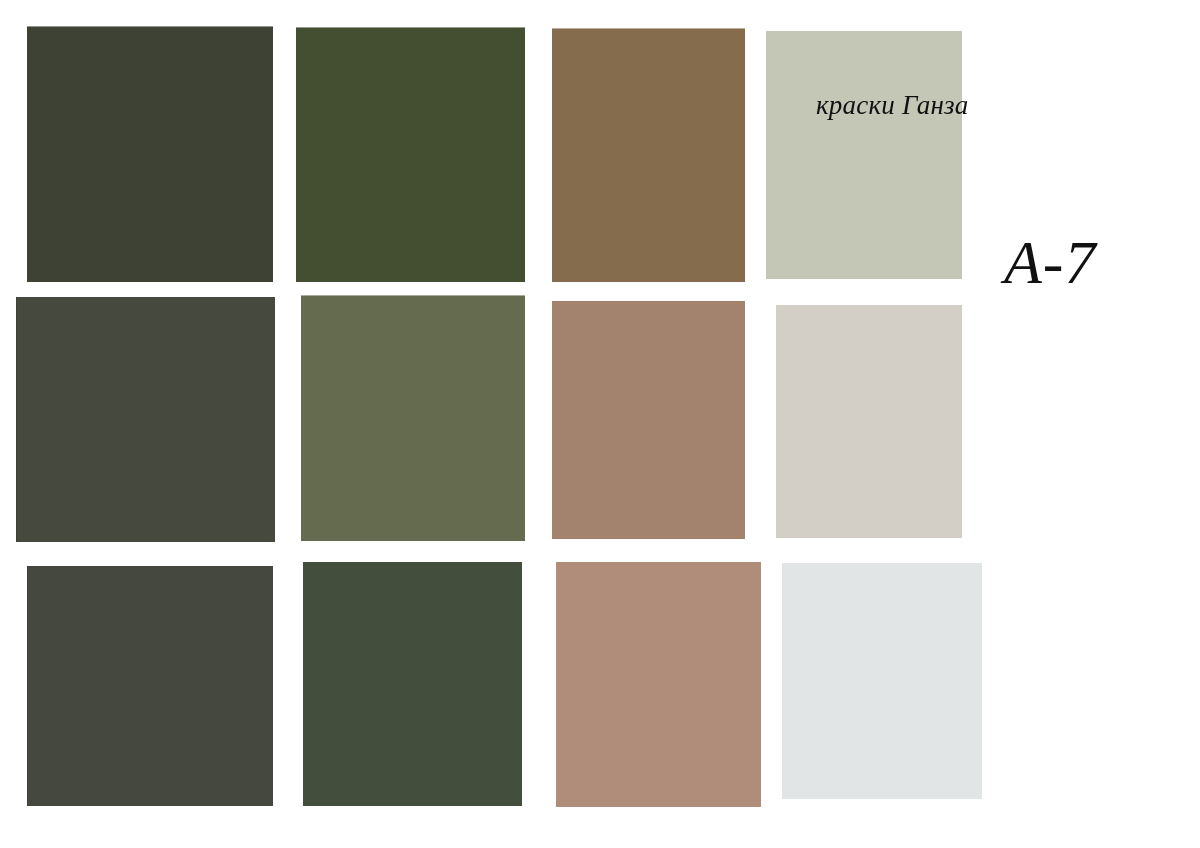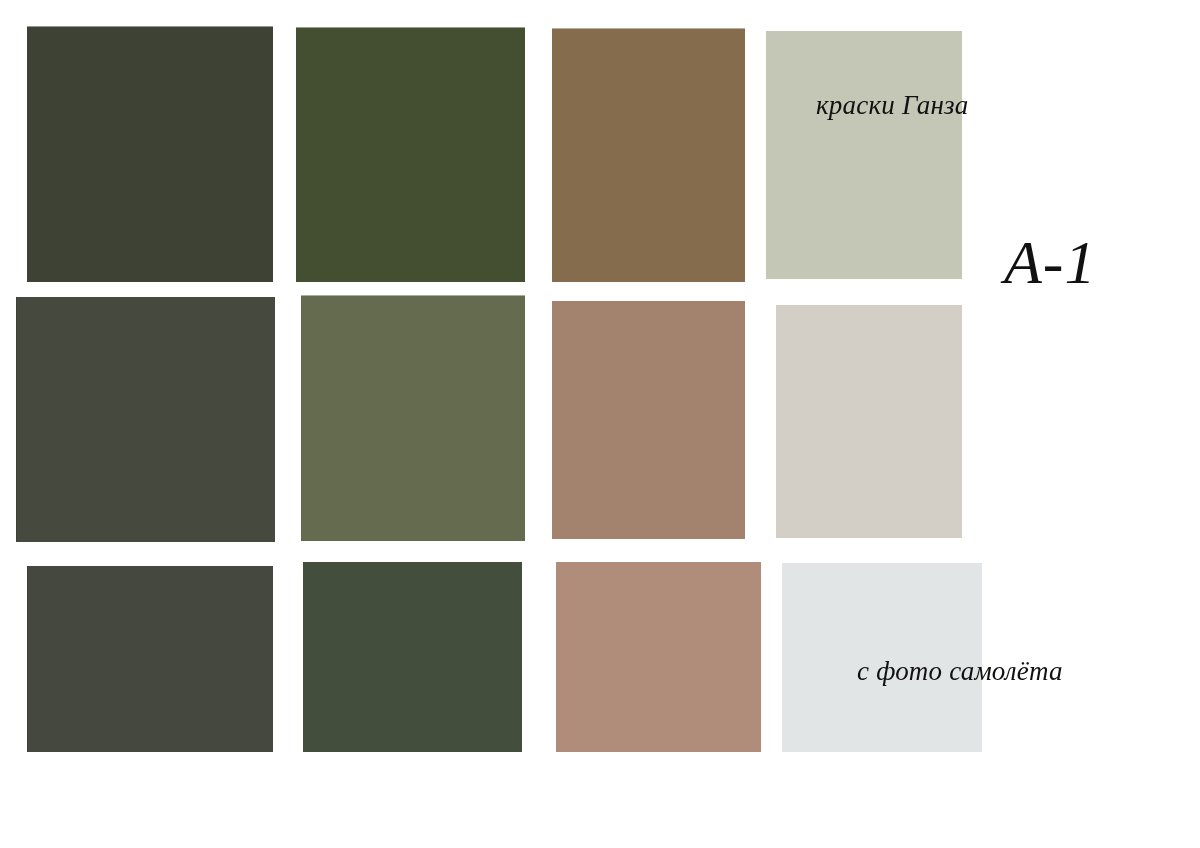--- a/index.html
+++ b/index.html
@@ -4,21 +4,21 @@
 <title>Color swatch chart</title>
 <style>
   html, body {
     margin: 0;
     padding: 0;
     background: #ffffff;
   }
   #canvas {
     position: relative;
     width: 1200px;
-    height: 752px;
+    height: 848px;
     background: #ffffff;
     overflow: hidden;
     font-family: "Liberation Serif", "DejaVu Serif", serif;
     border-radius: 13px;
   }
   .swatch {
     position: absolute;
     box-sizing: border-box;
   }
   
@@ -66,18 +66,17 @@
   <div class="swatch edge-l" style="left: 27px; top: 566px; width: 246px; height: 240px; background-color: rgb(68, 72, 63);"></div>
 
   <div class="swatch" style="left: 303px; top: 562px; width: 219px; height: 244px; background-color: rgb(67, 79, 60);"></div>
 
   <div class="swatch" style="left: 556px; top: 562px; width: 205px; height: 245px; background-color: rgb(176, 141, 122);"></div>
 
   <div class="swatch" style="left: 782px; top: 563px; width: 200px; height: 236px; background-color: rgb(226, 229, 229);"></div>
 
   <div class="label label-row" style="left:816px; top:92px;">краски Ганза</div>
 
-  <div class="label label-code" style="left:1004px; top:231px;">А-1</div>
+  <div class="label label-code" style="left:1004px; top:231px;">А-7</div>
 
 
-  <div class="label label-row" style="left:857px; top:658px;">с фото самолёта</div>
 
 </div>
 
 </body></html>

